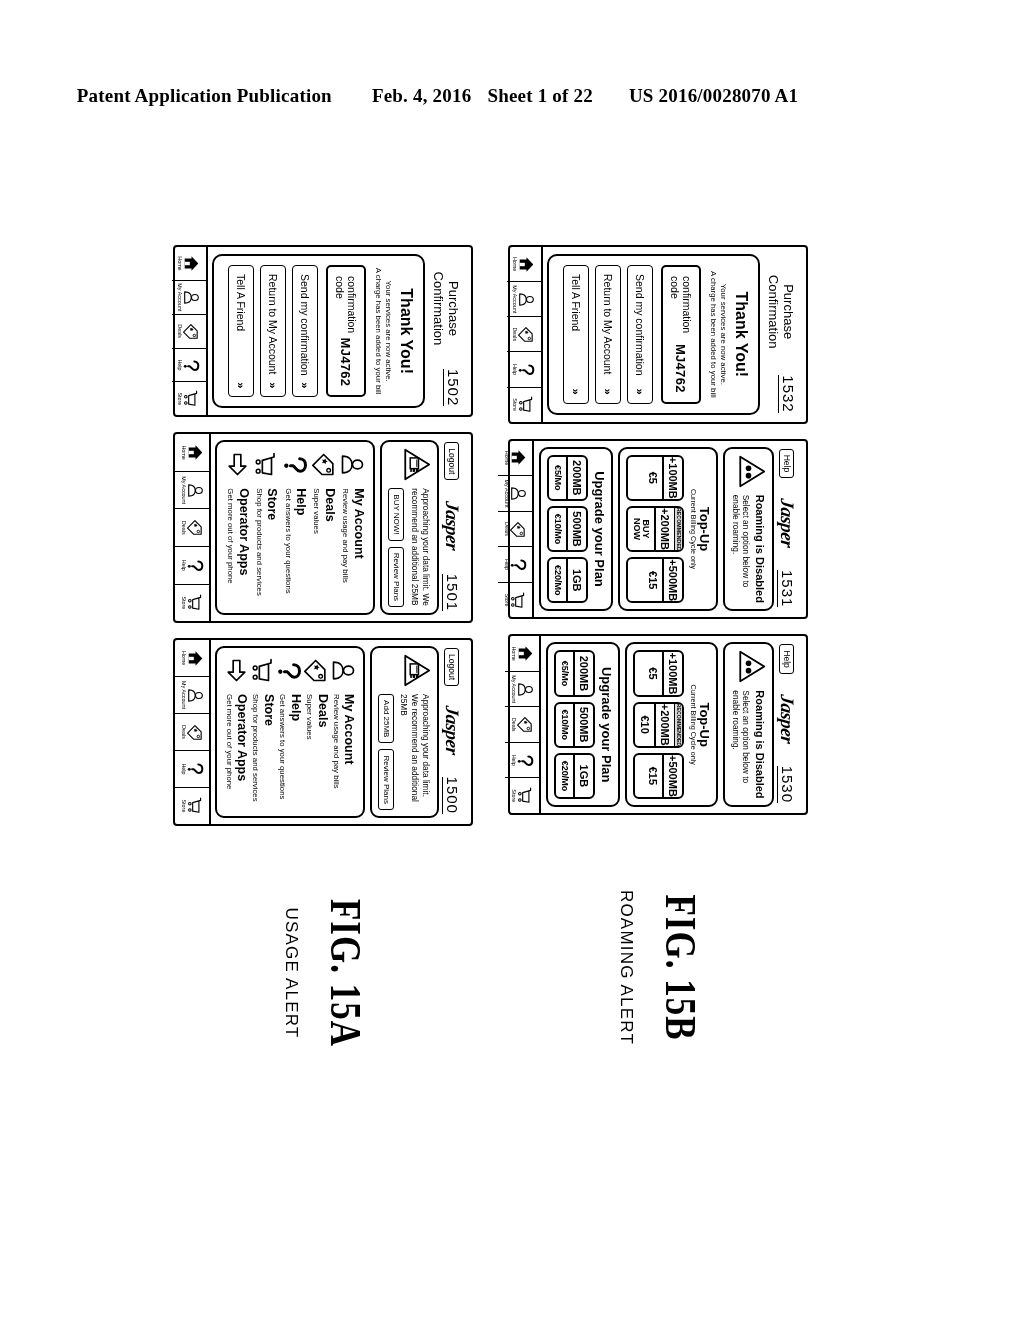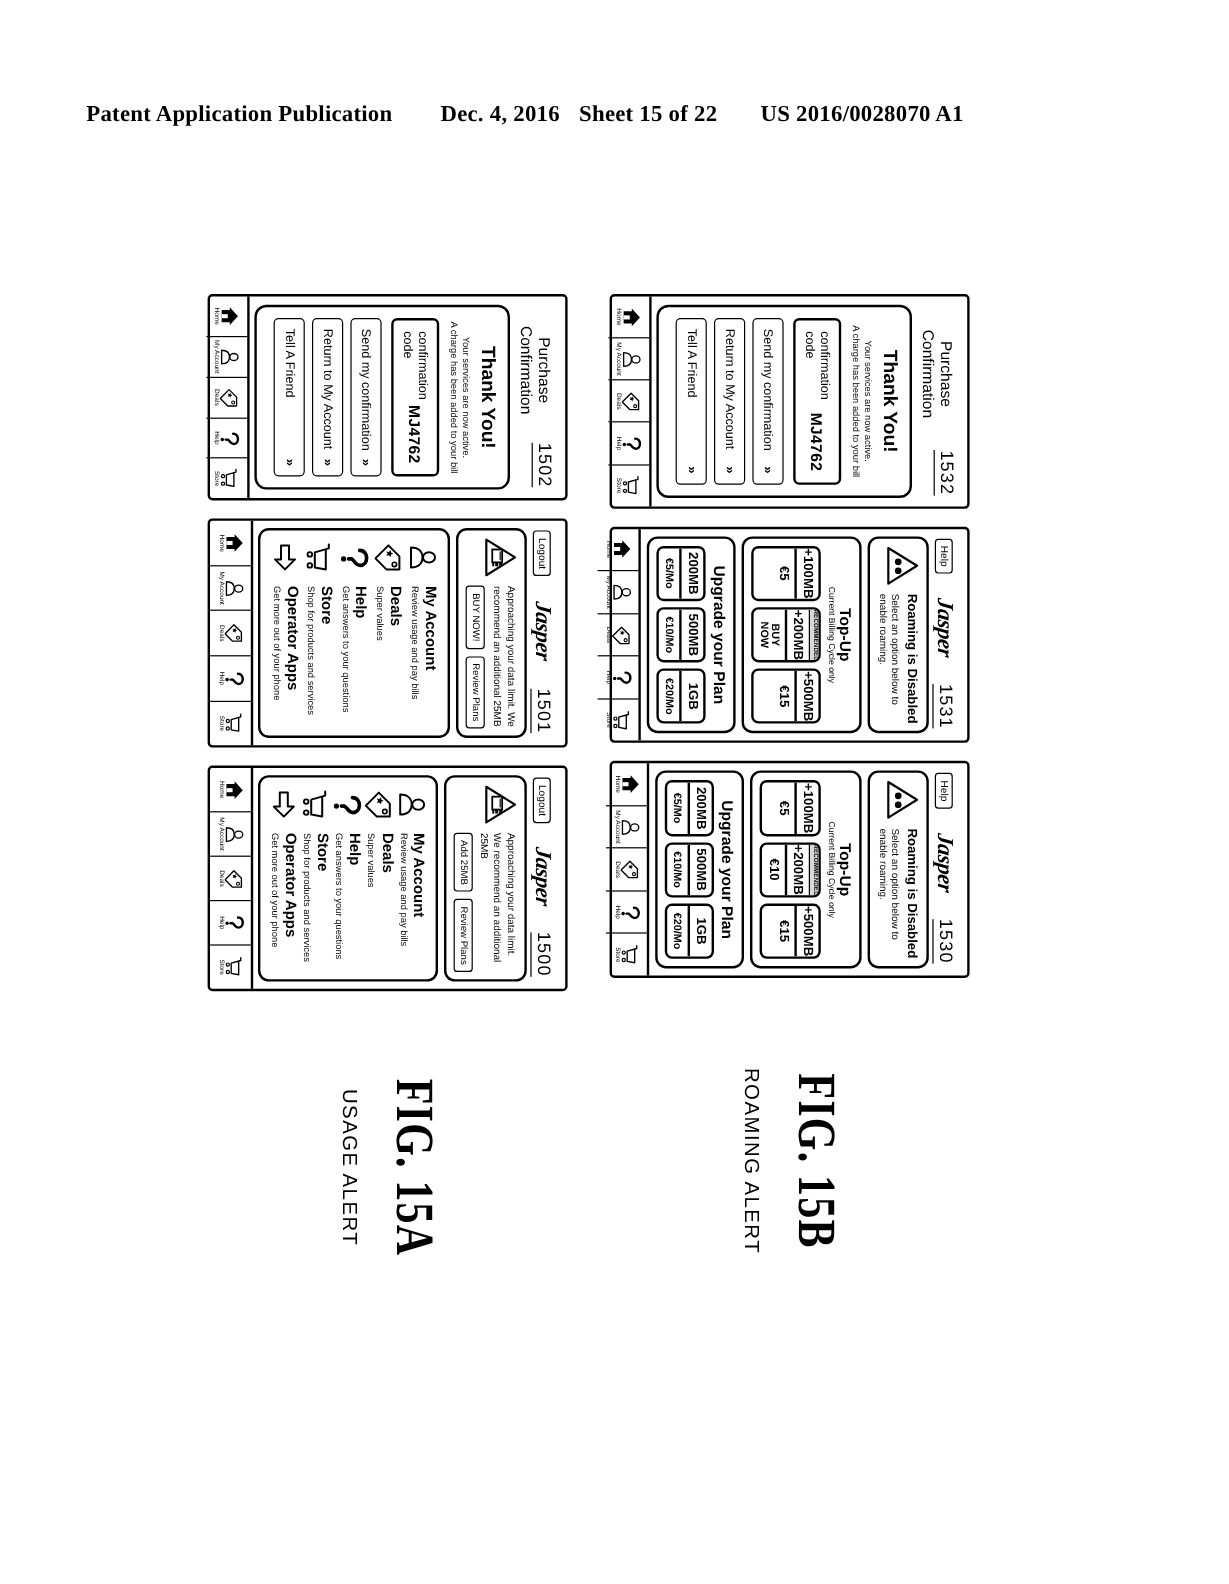--- a/index.html
+++ b/index.html
@@ -318,23 +318,23 @@
   .nav-lbl{font-size:5.4px;line-height:1;margin-top:1px;}
 
   svg{display:block;}
 </style>
 </head>
 <body>
 
 <div class="page-header">
   <span>Patent Application Publication</span>
   <span class="ph-gap1"></span>
-  <span>Dec. 4, 2016</span>
+  <span>Feb. 4, 2016</span>
   <span class="ph-gap2"></span>
-  <span>Sheet 15 of 22</span>
+  <span>Sheet 1 of 22</span>
   <span class="ph-gap3"></span>
   <span>US 2016/0028070 A1</span>
 </div>
 
 <div id="figure-root">
     <div class="rot" style="width: 860px; height: 310px; left: 168px; top: 245px; transform: rotate(90deg) translate(0px, -310px); display: flex; flex-direction: row-reverse; align-items: center; justify-content: flex-start; gap: 15px;">
       <div class="fig-caption">
        <div class="fignum">FIG. 15A</div>
        <div class="figsub">USAGE ALERT</div>
      </div>

